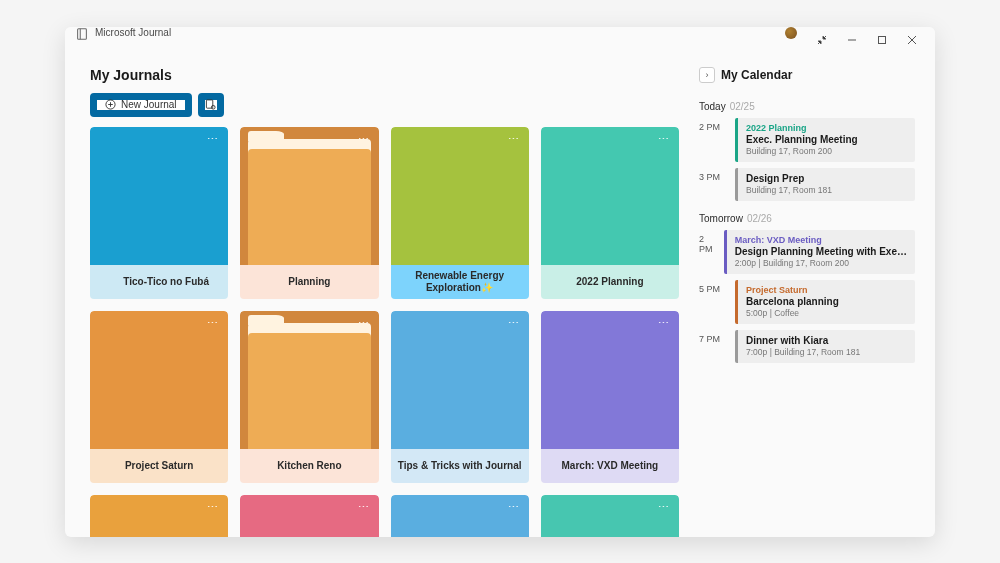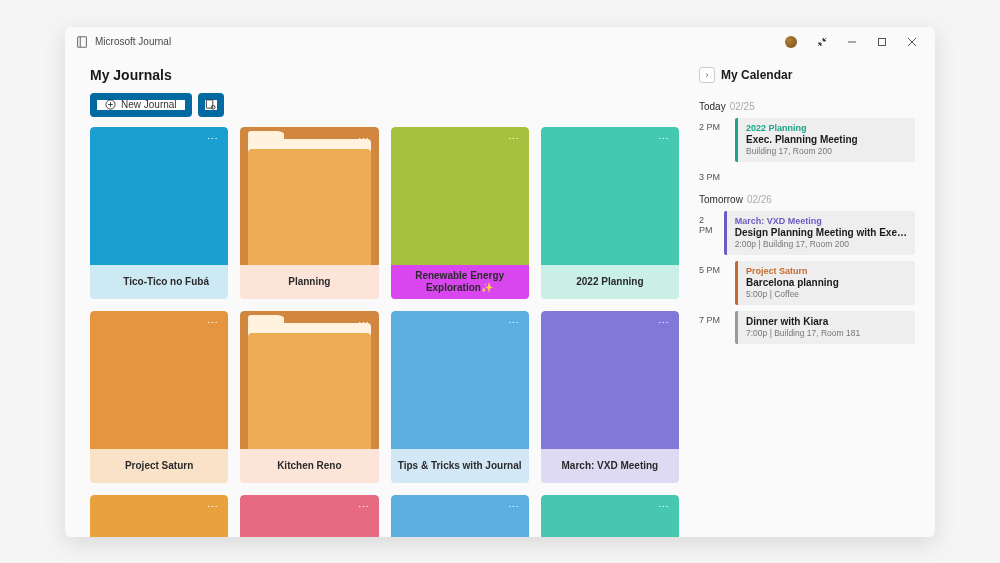--- a/index.html
+++ b/index.html
@@ -18,21 +18,20 @@
   background: #fafafa;
   border-radius: 6px;
   box-shadow: 0 6px 24px rgba(0,0,0,0.12);
   display: flex;
   flex-direction: column;
   overflow: hidden;
 }
 .titlebar {
   height: 30px;
   display: flex;
-  align-items: center;
   padding: 0 8px 0 10px;
   background: #fafafa;
   flex-shrink: 0;
 }
 .titlebar .app-icon { width: 14px; height: 14px; margin-right: 6px; color: #6b6b6b; }
 .titlebar .title { font-size: 10px; color: #4a4a4a; }
 .titlebar .spacer { flex: 1; }
 .titlebar .dot { width: 12px; height: 12px; border-radius: 50%; background: radial-gradient(circle at 35% 35%, #b08030, #7a5020); margin-right: 10px; }
 .titlebar .ctrl { width: 30px; height: 26px; display: flex; align-items: center; justify-content: center; color: #555; }
 .titlebar .ctrl svg { width: 10px; height: 10px; }
@@ -229,21 +228,21 @@
               <div class="folder-tab" style="background: rgb(255, 243, 224);"></div>
               <div class="folder-front" style="background: rgb(238, 172, 85);"></div>
               <div class="card-dots">⋮</div>
             </div>
             <div class="card-label" style="background: rgb(252, 228, 216);">Planning</div>
           </div>
           <div class="journal-card">
             <div class="card-cover" style="background: rgb(165, 194, 62);">
               <div class="card-dots">⋮</div>
             </div>
-            <div class="card-label" style="background: #d946ef; text-align: center;">Renewable Energy Exploration✨</div>
+            <div class="card-label" style="background: #7dd3fc; text-align: center;">Renewable Energy Exploration✨</div>
           </div>
           <div class="journal-card">
             <div class="card-cover" style="background: rgb(68, 200, 176);">
               <div class="card-dots">⋮</div>
             </div>
             <div class="card-label" style="background: rgb(201, 239, 231);">2022 Planning</div>
           </div>
           <div class="journal-card">
             <div class="card-cover" style="background: rgb(229, 149, 64);">
               <div class="card-dots">⋮</div>
@@ -305,20 +304,24 @@
             <div class="event-row">
               <div class="event-time">2 PM</div>
               <div class="event-card" style="border-left-color: rgb(26, 165, 135);">
                 <div class="event-tag" style="color: rgb(26, 165, 135);">2022 Planning</div>
                 <div class="event-title">Exec. Planning Meeting</div>
                 <div class="event-sub">Building 17, Room 200</div>
               </div>
             </div>
             <div class="event-row">
               <div class="event-time">3 PM</div>
+              <div class="event-card" style="border-left-color: rgb(154, 154, 154);">
+                <div class="event-title">Design Prep</div>
+                <div class="event-sub">Building 17, Room 181</div>
+              </div>
             </div>
           </div>
           <div class="cal-group">
             <div class="cal-group-title"><span>Tomorrow</span><span class="date">02/26</span></div>
             <div class="event-row">
               <div class="event-time">2 PM</div>
               <div class="event-card" style="border-left-color: rgb(106, 92, 194);">
                 <div class="event-tag" style="color: rgb(106, 92, 194);">March: VXD Meeting</div>
                 <div class="event-title">Design Planning Meeting with Exe…</div>
                 <div class="event-sub">2:00p | Building 17, Room 200</div>

